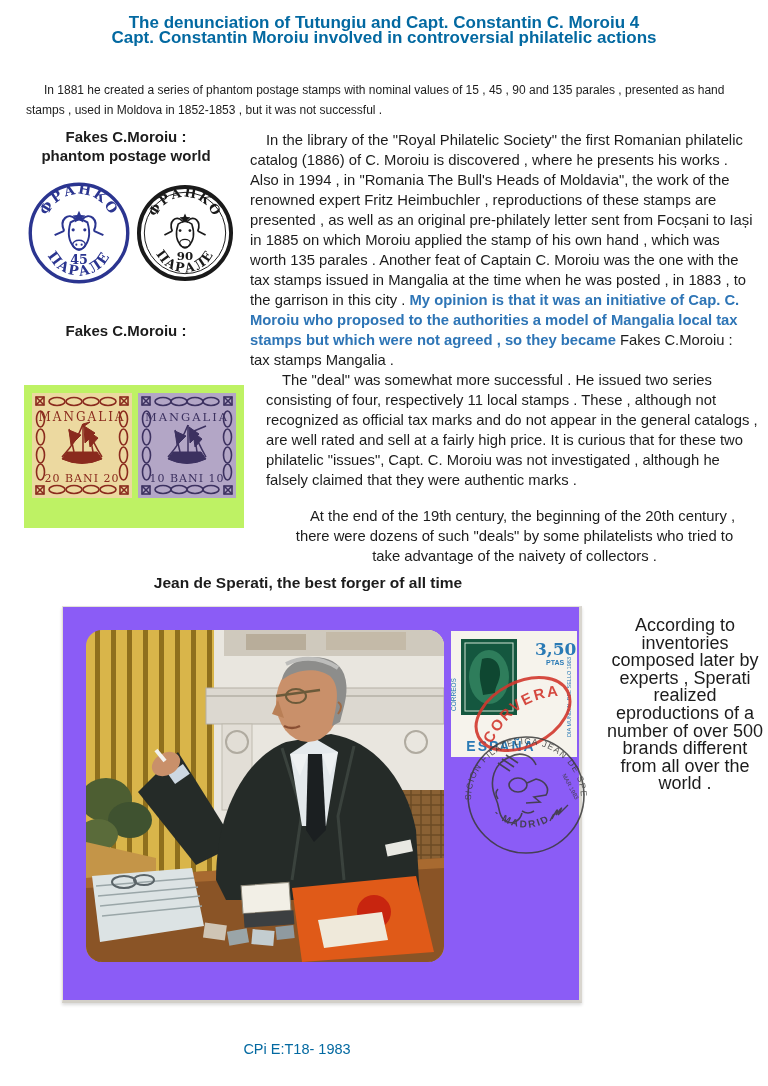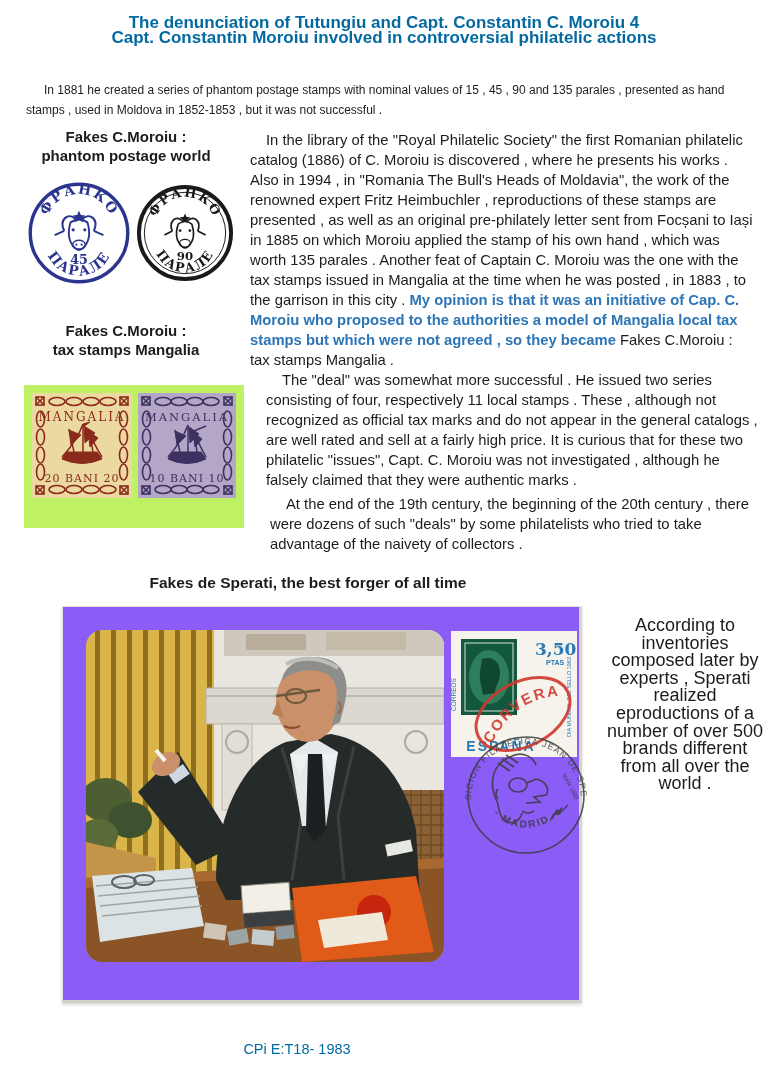--- a/index.html
+++ b/index.html
@@ -94,21 +94,20 @@
         <circle cx="45" cy="47.5" r="1.4" fill="#1a1a1a" stroke="none"></circle>
         <circle cx="55" cy="47.5" r="1.4" fill="#1a1a1a" stroke="none"></circle>
         <ellipse cx="50" cy="60.5" rx="5.5" ry="4" stroke-width="1.3"></ellipse>
       </g>
       <text x="50" y="78" text-anchor="middle" class="serif" font-size="12" font-weight="bold" fill="#1a1a1a">90</text>
     </svg>
   </div>
 
   <div class="abs lefthead" style="top:321px;">
     <div>Fakes C.Moroiu :</div>
-    <div>tax stamps Mangalia</div>
   </div>
 
   <div class="abs mangaliabox">
     <svg width="220" height="121" viewBox="0 0 220 121">
 
       <g transform="translate(8,8)">
         <rect x="0" y="0" width="100" height="105" fill="#ecd9a0"></rect>
         <g stroke="#8a2a1d" fill="none" stroke-width="1.6">
           <rect x="4" y="4" width="8" height="8"></rect>
             <line x1="4" y1="4" x2="12" y2="12"></line>
@@ -206,24 +205,24 @@
         </g>
         <text x="49" y="89" text-anchor="middle" class="serif" font-size="11" letter-spacing="1" fill="#3c3160">10 BANI 10</text>
       </g>
     </svg>
   </div>
 
   <div class="abs para" style="left:250px;top:130px;width:503px;text-indent:16px;"><span>In the library of the "Royal Philatelic Society" the first Romanian philatelic catalog (1886) of C. Moroiu is discovered , where he presents his works . Also in 1994 , in "Romania The Bull's Heads of Moldavia", the work of the renowned expert Fritz Heimbuchler , reproductions of these stamps are presented , as well as an original pre-philately letter sent from Focșani to Iași in 1885 on which Moroiu applied the stamp of his own hand , which was worth 135 parales . Another feat of Captain C. Moroiu was the one with the tax stamps issued in Mangalia at the time when he was posted , in 1883 , to the garrison in this city . </span><span class="blue">My opinion is that it was an initiative of Cap. C. Moroiu who proposed to the authorities a model of Mangalia local tax stamps but which were not agreed , so they became</span><span> Fakes C.Moroiu : tax stamps Mangalia .</span></div>
 
   <div class="abs para" style="left:266px;top:370px;width:497px;">
     <p style="margin:0;text-indent:16px;">The "deal" was somewhat more successful . He issued two series consisting of four, respectively 11 local stamps . These , although not recognized as official tax marks and do not appear in the general catalogs , are well rated and sell at a fairly high price. It is curious that for these two philatelic "issues", Capt. C. Moroiu was not investigated , although he falsely claimed that they were authentic marks .</p>
-    <p style="margin:4px;text-indent:16px;">At the end of the 19th century, the beginning of the 20th century , there were dozens of such "deals" by some philatelists who tried to take advantage of the naivety of collectors .</p>
-  </div>
-
-  <div class="abs sperhead" style="top:574px;">Fakes de Sperati, the best forger of all time</div>
+    <p style="margin:16px;text-indent:16px;text-align:center;">At the end of the 19th century, the beginning of the 20th century , there were dozens of such "deals" by some philatelists who tried to take advantage of the naivety of collectors .</p>
+  </div>
+
+  <div class="abs sperhead" style="top:574px;">Jean de Sperati, the best forger of all time</div>
 
   <div class="abs postcard">
 
     <div class="photo">
       <svg width="358" height="332" viewBox="0 0 358 332">
         <defs>
           <pattern id="slats" width="16" height="12" patternUnits="userSpaceOnUse">
             <rect width="16" height="12" fill="#d9b54a"></rect>
             <rect x="9" width="5" height="12" fill="#8f6f1d"></rect>
           </pattern>

